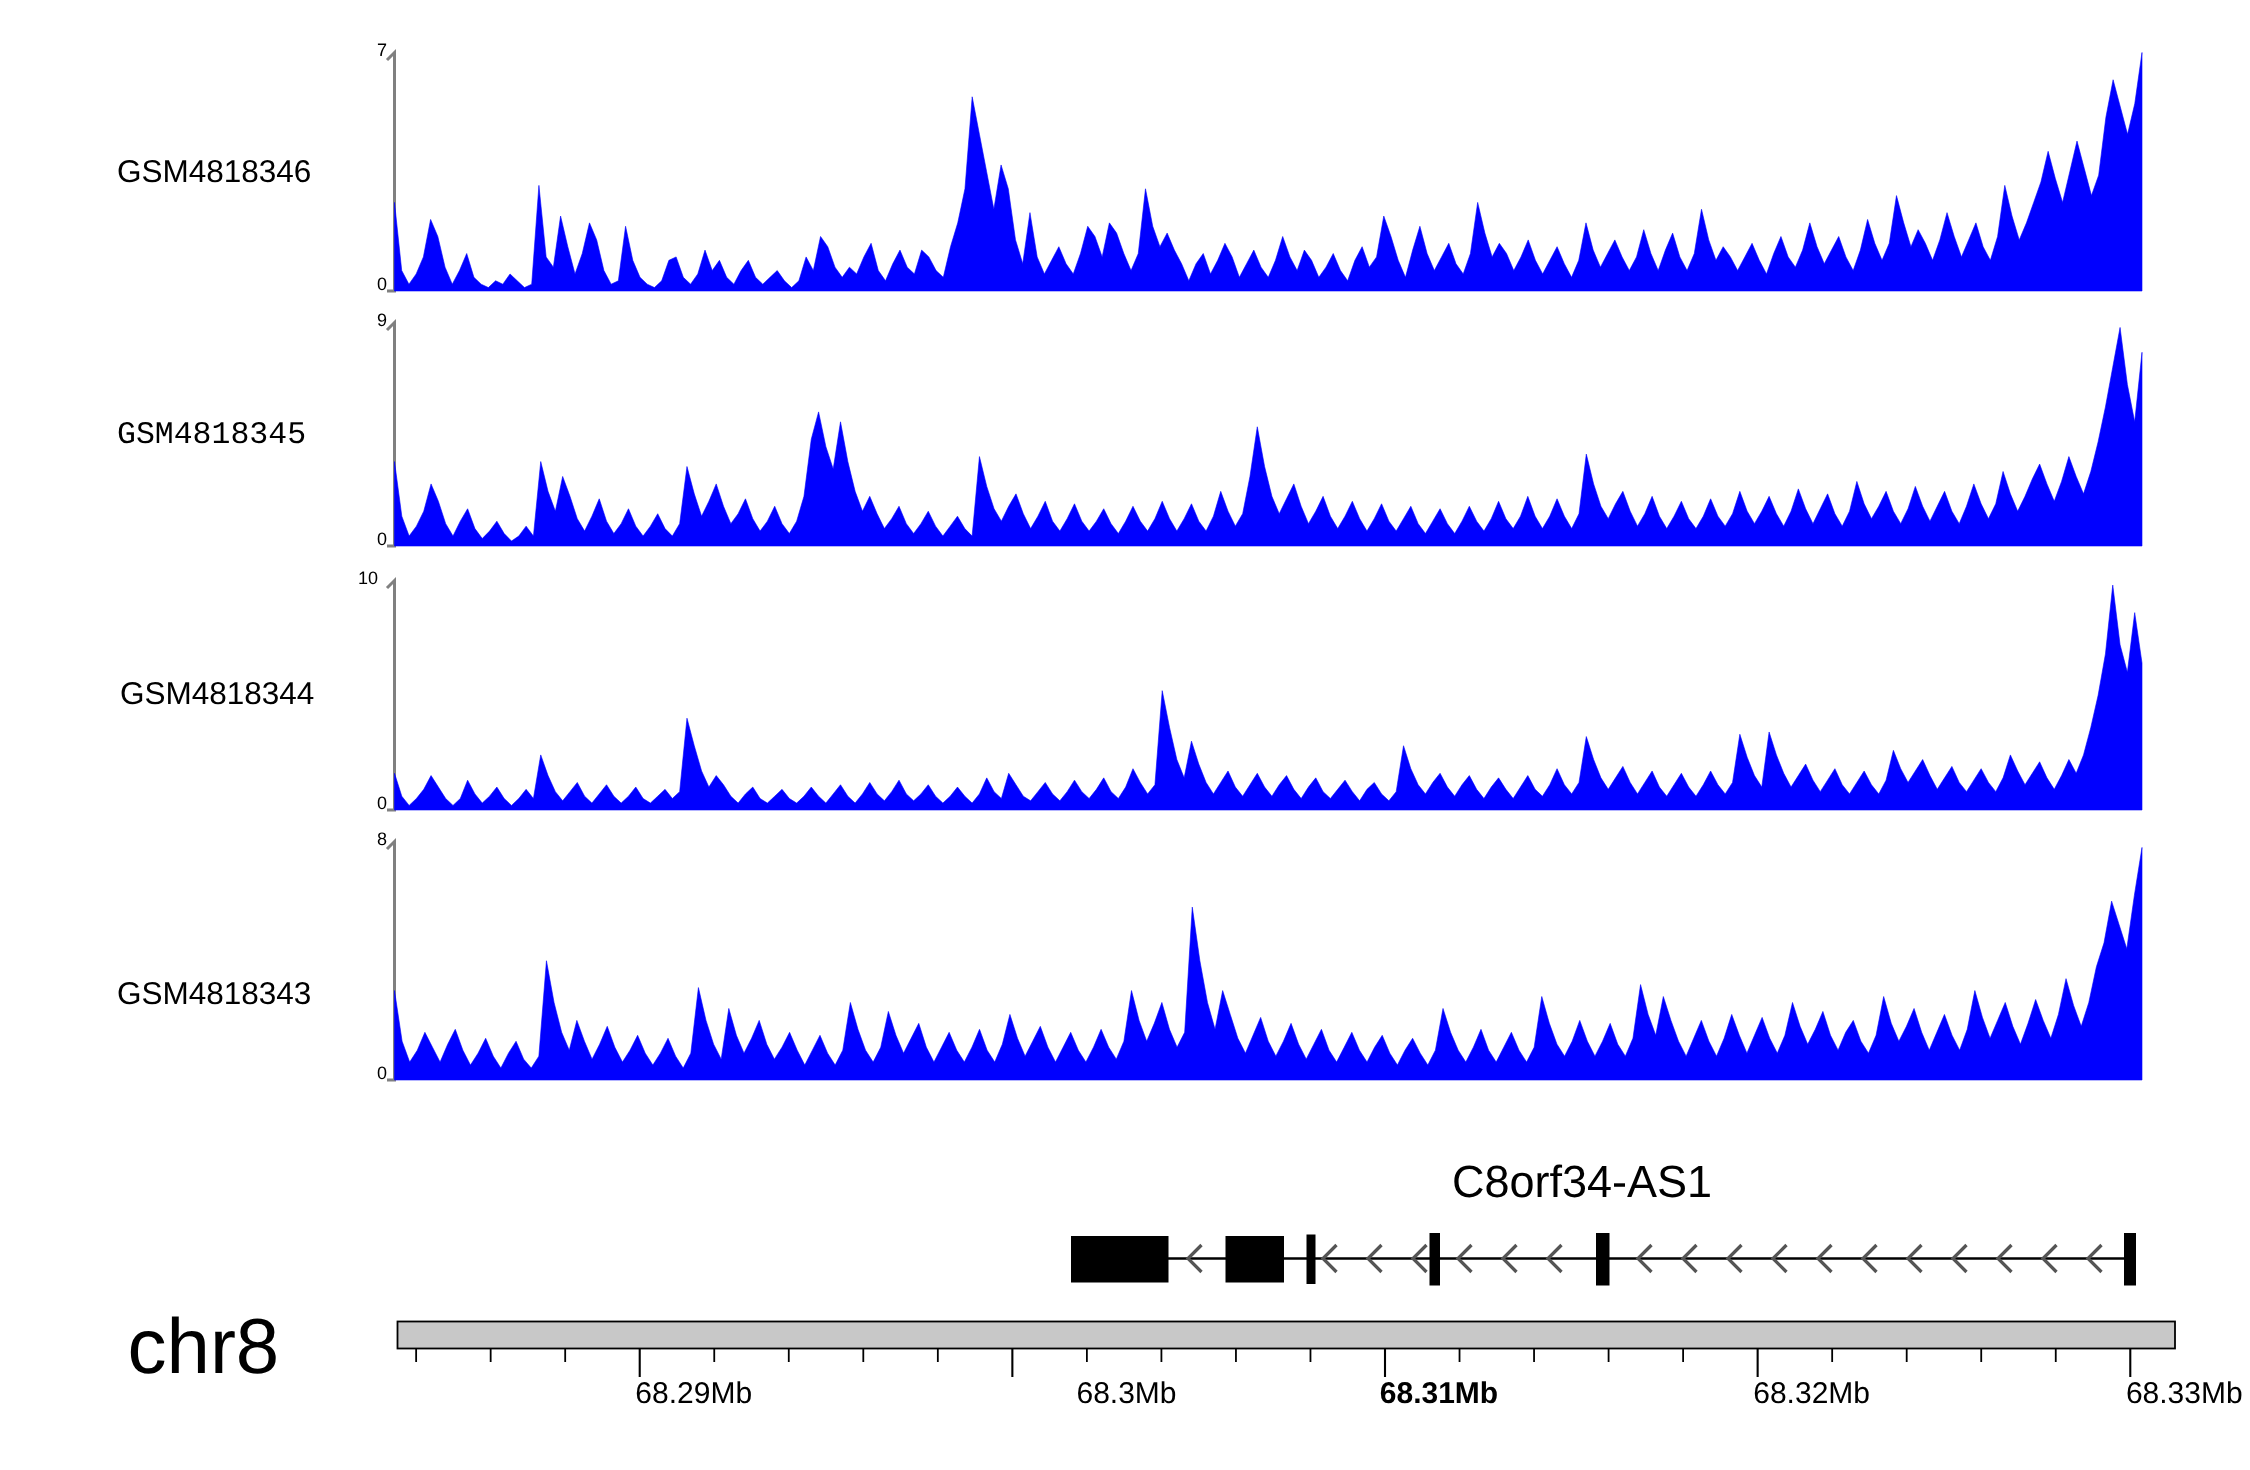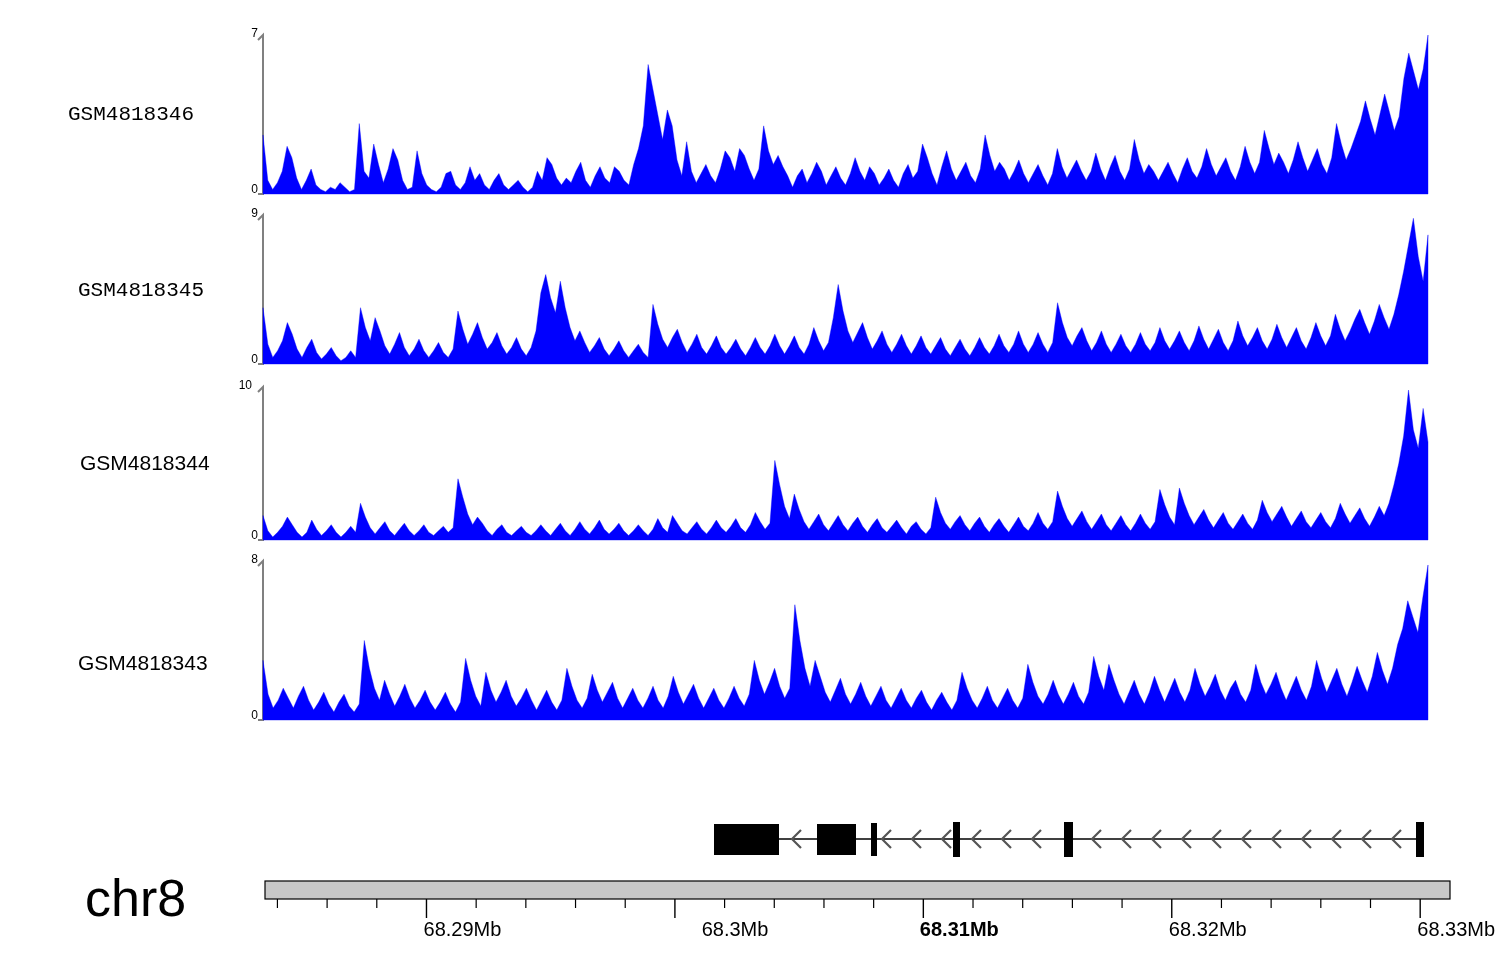--- a/index.html
+++ b/index.html
@@ -71,21 +71,21 @@
     margin-left: 36px;
   }
   svg { overflow: visible; }
 </style>
 </head>
 <body>
 
 <div id="stage">
 
   <div class="track" style="top:0px;">
-    <div class="track-label" style="left:68px; top:103px;font-family:Liberation Mono, monospace;">GSM4818346</div>
+    <div class="track-label" style="left:78px; top:103px;">GSM4818346</div>
     <div class="axis-max" style="left:228px; top:26px;">7</div>
     <div class="axis-min" style="left:228px; top:182px;">0</div>
     <svg class="track-svg" id="svg-track-0" style="left:240px; top:30px;" width="1190" height="172" viewBox="0 0 1190 172" preserveAspectRatio="none">
       <polyline points="18,10 23,5 23,164 18,164" fill="none" stroke="#808080" stroke-width="2"></polyline>
       <path class="signal" fill="#0000FF" stroke="#0000FF" stroke-width="0.4" d="M 23 164 L 23.00 104.94 L 27.81 150.37 L 32.63 159.46 L 37.44 152.64 L 42.26 141.29 L 47.07 116.30 L 51.88 127.66 L 56.70 148.10 L 61.51 159.46 L 66.33 150.37 L 71.14 139.01 L 75.95 154.91 L 80.77 159.46 L 85.58 161.73 L 90.40 157.19 L 95.21 159.46 L 100.02 152.64 L 104.84 157.19 L 109.65 161.73 L 114.47 159.46 L 119.28 93.59 L 124.10 141.29 L 128.91 148.10 L 133.72 114.03 L 138.54 134.47 L 143.35 152.64 L 148.17 139.01 L 152.98 118.57 L 157.79 129.93 L 162.61 150.37 L 167.42 159.46 L 172.24 157.19 L 177.05 120.84 L 181.86 143.56 L 186.68 154.91 L 191.49 159.46 L 196.31 161.73 L 201.12 157.19 L 205.93 143.56 L 210.75 141.29 L 215.56 154.91 L 220.38 159.46 L 225.19 152.64 L 230.00 136.74 L 234.82 150.37 L 239.63 143.56 L 244.45 154.91 L 249.26 159.46 L 254.07 150.37 L 258.89 143.56 L 263.70 154.91 L 268.52 159.46 L 273.33 154.91 L 278.14 150.37 L 282.96 157.19 L 287.77 161.73 L 292.59 157.19 L 297.40 141.29 L 302.21 150.37 L 307.03 127.66 L 311.84 134.47 L 316.66 148.10 L 321.47 154.91 L 326.29 148.10 L 331.10 152.64 L 335.91 141.29 L 340.73 132.20 L 345.54 150.37 L 350.36 157.19 L 355.17 145.83 L 359.98 136.74 L 364.80 148.10 L 369.61 152.64 L 374.43 136.74 L 379.24 141.29 L 384.05 150.37 L 388.87 154.91 L 393.68 134.47 L 398.50 118.57 L 403.31 95.86 L 408.12 34.53 L 412.94 59.51 L 417.75 84.50 L 422.57 109.49 L 427.38 79.96 L 432.19 95.86 L 437.01 129.93 L 441.82 145.83 L 446.64 111.76 L 451.45 141.29 L 456.26 152.64 L 461.08 143.56 L 465.89 134.47 L 470.71 145.83 L 475.52 152.64 L 480.33 139.01 L 485.15 120.84 L 489.96 127.66 L 494.78 141.29 L 499.59 118.57 L 504.40 125.39 L 509.22 139.01 L 514.03 150.37 L 518.85 139.01 L 523.66 95.86 L 528.48 120.84 L 533.29 134.47 L 538.10 125.39 L 542.92 136.74 L 547.73 145.83 L 552.55 157.19 L 557.36 145.83 L 562.17 139.01 L 566.99 152.64 L 571.80 143.56 L 576.62 132.20 L 581.43 141.29 L 586.24 154.91 L 591.06 145.83 L 595.87 136.74 L 600.69 148.10 L 605.50 154.91 L 610.31 143.56 L 615.13 127.66 L 619.94 141.29 L 624.76 150.37 L 629.57 136.74 L 634.38 143.56 L 639.20 154.91 L 644.01 148.10 L 648.83 139.01 L 653.64 150.37 L 658.45 157.19 L 663.27 143.56 L 668.08 134.47 L 672.90 148.10 L 677.71 141.29 L 682.52 114.03 L 687.34 127.66 L 692.15 143.56 L 696.97 154.91 L 701.78 136.74 L 706.60 120.84 L 711.41 139.01 L 716.22 150.37 L 721.04 141.29 L 725.85 132.20 L 730.67 145.83 L 735.48 152.64 L 740.29 139.01 L 745.11 104.94 L 749.92 125.39 L 754.74 141.29 L 759.55 132.20 L 764.36 139.01 L 769.18 150.37 L 773.99 141.29 L 778.81 129.93 L 783.62 143.56 L 788.43 152.64 L 793.25 143.56 L 798.06 134.47 L 802.88 145.83 L 807.69 154.91 L 812.50 143.56 L 817.32 118.57 L 822.13 136.74 L 826.95 148.10 L 831.76 139.01 L 836.57 129.93 L 841.39 141.29 L 846.20 150.37 L 851.02 141.29 L 855.83 123.11 L 860.64 139.01 L 865.46 150.37 L 870.27 136.74 L 875.09 125.39 L 879.90 141.29 L 884.71 150.37 L 889.53 139.01 L 894.34 109.49 L 899.16 129.93 L 903.97 143.56 L 908.79 134.47 L 913.60 141.29 L 918.41 150.37 L 923.23 141.29 L 928.04 132.20 L 932.86 143.56 L 937.67 152.64 L 942.48 139.01 L 947.30 127.66 L 952.11 141.29 L 956.93 148.10 L 961.74 136.74 L 966.55 118.57 L 971.37 134.47 L 976.18 145.83 L 981.00 136.74 L 985.81 127.66 L 990.62 141.29 L 995.44 150.37 L 1000.25 136.74 L 1005.07 116.30 L 1009.88 132.20 L 1014.69 143.56 L 1019.51 132.20 L 1024.32 100.40 L 1029.14 118.57 L 1033.95 134.47 L 1038.76 123.11 L 1043.58 132.20 L 1048.39 143.56 L 1053.21 129.93 L 1058.02 111.76 L 1062.83 127.66 L 1067.65 141.29 L 1072.46 129.93 L 1077.28 118.57 L 1082.09 134.47 L 1086.90 143.56 L 1091.72 127.66 L 1096.53 93.59 L 1101.35 114.03 L 1106.16 129.93 L 1110.98 118.57 L 1115.79 104.94 L 1120.60 91.31 L 1125.42 70.87 L 1130.23 89.04 L 1135.05 104.94 L 1139.86 84.50 L 1144.67 64.06 L 1149.49 82.23 L 1154.30 100.40 L 1159.12 86.77 L 1163.93 48.16 L 1168.74 23.17 L 1173.56 41.34 L 1178.37 59.51 L 1183.19 39.07 L 1188.00 5.00 L 1188 164 Z"></path>
     </svg>
   </div>
 
   <div class="track" style="top:0px;">
     <div class="track-label" style="left:78px; top:279px;font-family:Liberation Mono, monospace;">GSM4818345</div>
@@ -110,20 +110,21 @@
   <div class="track" style="top:0px;">
     <div class="track-label" style="left:78px; top:623px;margin-top:28px;">GSM4818343</div>
     <div class="axis-max" style="left:228px; top:552px;">8</div>
     <div class="axis-min" style="left:228px; top:708px;">0</div>
     <svg class="track-svg" id="svg-track-3" style="left:240px; top:556px;" width="1190" height="172" viewBox="0 0 1190 172" preserveAspectRatio="none">
       <polyline points="18,10 23,5 23,164 18,164" fill="none" stroke="#808080" stroke-width="2"></polyline>
       <path class="signal" fill="#0000FF" stroke="#0000FF" stroke-width="0.4" d="M 23 164 L 23.00 104.38 L 28.07 138.16 L 33.13 152.07 L 38.20 144.13 L 43.26 132.20 L 48.33 142.14 L 53.39 152.07 L 58.46 140.15 L 63.52 130.21 L 68.59 144.13 L 73.65 154.06 L 78.72 146.11 L 83.78 136.18 L 88.85 148.10 L 93.91 156.05 L 98.98 146.11 L 104.04 138.16 L 109.11 150.09 L 114.17 156.05 L 119.24 148.10 L 124.30 84.50 L 129.37 112.32 L 134.43 132.20 L 139.50 144.13 L 144.57 124.25 L 149.63 138.16 L 154.70 150.09 L 159.76 140.15 L 164.83 128.22 L 169.89 142.14 L 174.96 152.07 L 180.02 144.13 L 185.09 134.19 L 190.15 146.11 L 195.22 154.06 L 200.28 146.11 L 205.35 136.18 L 210.41 148.10 L 215.48 156.05 L 220.54 146.11 L 225.61 102.39 L 230.67 124.25 L 235.74 140.15 L 240.80 150.09 L 245.87 116.30 L 250.93 134.19 L 256.00 146.11 L 261.07 136.18 L 266.13 124.25 L 271.20 140.15 L 276.26 150.09 L 281.33 142.14 L 286.39 132.20 L 291.46 144.13 L 296.52 154.06 L 301.59 144.13 L 306.65 134.19 L 311.72 146.11 L 316.78 154.06 L 321.85 144.13 L 326.91 112.32 L 331.98 130.21 L 337.04 144.13 L 342.11 152.07 L 347.17 142.14 L 352.24 118.29 L 357.30 134.19 L 362.37 146.11 L 367.43 136.18 L 372.50 126.24 L 377.57 142.14 L 382.63 152.07 L 387.70 142.14 L 392.76 132.20 L 397.83 144.13 L 402.89 152.07 L 407.96 142.14 L 413.02 130.21 L 418.09 144.13 L 423.15 152.07 L 428.22 140.15 L 433.28 120.28 L 438.35 136.18 L 443.41 148.10 L 448.48 138.16 L 453.54 128.22 L 458.61 142.14 L 463.67 152.07 L 468.74 142.14 L 473.80 132.20 L 478.87 144.13 L 483.93 152.07 L 489.00 142.14 L 494.07 130.21 L 499.13 142.14 L 504.20 150.09 L 509.26 138.16 L 514.33 104.38 L 519.39 124.25 L 524.46 138.16 L 529.52 126.24 L 534.59 112.32 L 539.65 130.21 L 544.72 142.14 L 549.78 132.20 L 554.85 48.73 L 559.91 84.50 L 564.98 112.32 L 570.04 130.21 L 575.11 104.38 L 580.17 120.28 L 585.24 136.18 L 590.30 146.11 L 595.37 134.19 L 600.43 122.26 L 605.50 138.16 L 610.57 148.10 L 615.63 138.16 L 620.70 126.24 L 625.76 140.15 L 630.83 150.09 L 635.89 140.15 L 640.96 130.21 L 646.02 144.13 L 651.09 152.07 L 656.15 142.14 L 661.22 132.20 L 666.28 144.13 L 671.35 152.07 L 676.41 142.14 L 681.48 134.19 L 686.54 146.11 L 691.61 154.06 L 696.67 144.13 L 701.74 136.18 L 706.80 146.11 L 711.87 154.06 L 716.93 144.13 L 722.00 116.30 L 727.07 132.20 L 732.13 144.13 L 737.20 152.07 L 742.26 142.14 L 747.33 130.21 L 752.39 144.13 L 757.46 152.07 L 762.52 142.14 L 767.59 132.20 L 772.65 144.13 L 777.72 152.07 L 782.78 142.14 L 787.85 108.35 L 792.91 126.24 L 797.98 140.15 L 803.04 148.10 L 808.11 138.16 L 813.17 124.25 L 818.24 138.16 L 823.30 148.10 L 828.37 138.16 L 833.43 126.24 L 838.50 140.15 L 843.57 148.10 L 848.63 136.18 L 853.70 100.40 L 858.76 120.28 L 863.83 134.19 L 868.89 108.35 L 873.96 124.25 L 879.02 138.16 L 884.09 148.10 L 889.15 136.18 L 894.22 124.25 L 899.28 138.16 L 904.35 148.10 L 909.41 136.18 L 914.48 120.28 L 919.54 134.19 L 924.61 146.11 L 929.67 134.19 L 934.74 122.26 L 939.80 136.18 L 944.87 146.11 L 949.93 134.19 L 955.00 112.32 L 960.07 128.22 L 965.13 140.15 L 970.20 130.21 L 975.26 118.29 L 980.33 134.19 L 985.39 144.13 L 990.46 132.20 L 995.52 124.25 L 1000.59 138.16 L 1005.65 146.11 L 1010.72 134.19 L 1015.78 108.35 L 1020.85 126.24 L 1025.91 138.16 L 1030.98 128.22 L 1036.04 116.30 L 1041.11 132.20 L 1046.17 144.13 L 1051.24 132.20 L 1056.30 120.28 L 1061.37 134.19 L 1066.43 144.13 L 1071.50 130.21 L 1076.57 104.38 L 1081.63 122.26 L 1086.70 136.18 L 1091.76 124.25 L 1096.83 112.32 L 1101.89 128.22 L 1106.96 140.15 L 1112.02 126.24 L 1117.09 110.34 L 1122.15 124.25 L 1127.22 136.18 L 1132.28 120.28 L 1137.35 96.42 L 1142.41 114.31 L 1147.48 128.22 L 1152.54 112.32 L 1157.61 88.48 L 1162.67 72.58 L 1167.74 44.75 L 1172.80 60.65 L 1177.87 76.55 L 1182.93 40.77 L 1188.00 8.97 L 1188 164 Z"></path>
     </svg>
   </div>
 
+  <div class="gene-name" style="left:968px; top:772px;">C8orf34-AS1</div>
 
   <svg style="position:absolute; left:700px; top:818px;" width="740" height="42">
 
     <line x1="14" y1="21" x2="722" y2="21" stroke="#000000" stroke-width="1.6"></line>
 
     <rect x="14" y="6" width="65" height="31" fill="#000000"></rect>
     <rect x="117" y="6" width="39" height="31" fill="#000000"></rect>
     <rect x="171" y="5" width="6" height="33" fill="#000000"></rect>
     <rect x="253" y="4" width="7" height="35" fill="#000000"></rect>
     <rect x="364" y="4" width="9" height="35" fill="#000000"></rect>
@@ -178,19 +179,19 @@
         <line x1="981.4465408806437" x2="981.4465408806437" y1="23" y2="32" stroke="#000000" stroke-width="1.2"></line>
         <line x1="1031.1320754717315" x2="1031.1320754717315" y1="23" y2="32" stroke="#000000" stroke-width="1.2"></line>
         <line x1="1080.817610062819" x2="1080.817610062819" y1="23" y2="32" stroke="#000000" stroke-width="1.2"></line>
         <line x1="1130.5031446542598" x2="1130.5031446542598" y1="23" y2="32" stroke="#000000" stroke-width="1.2"></line>
         <line x1="1180.1886792453474" x2="1180.1886792453474" y1="23" y2="42" stroke="#000000" stroke-width="1.4"></line>
       </g>
   </svg>
 
   <div id="tick-label-holder">
       <div class="tick-label" style="left: 426.478px; top: 918px;">68.29Mb</div>
-      <div class="tick-label" style="left: 699px; top: 918px;">68.3Mb</div>
+      <div class="tick-label" style="left: 715px; top: 918px;">68.3Mb</div>
       <div class="tick-label" style="left: 923.333px; top: 918px; font-weight: bold;">68.31Mb</div>
       <div class="tick-label" style="left: 1171.76px; top: 918px;">68.32Mb</div>
       <div class="tick-label" style="left: 1420.19px; top: 918px; text-align: right;">68.33Mb</div>
     </div>
 
 </div>
 
 </body></html>

